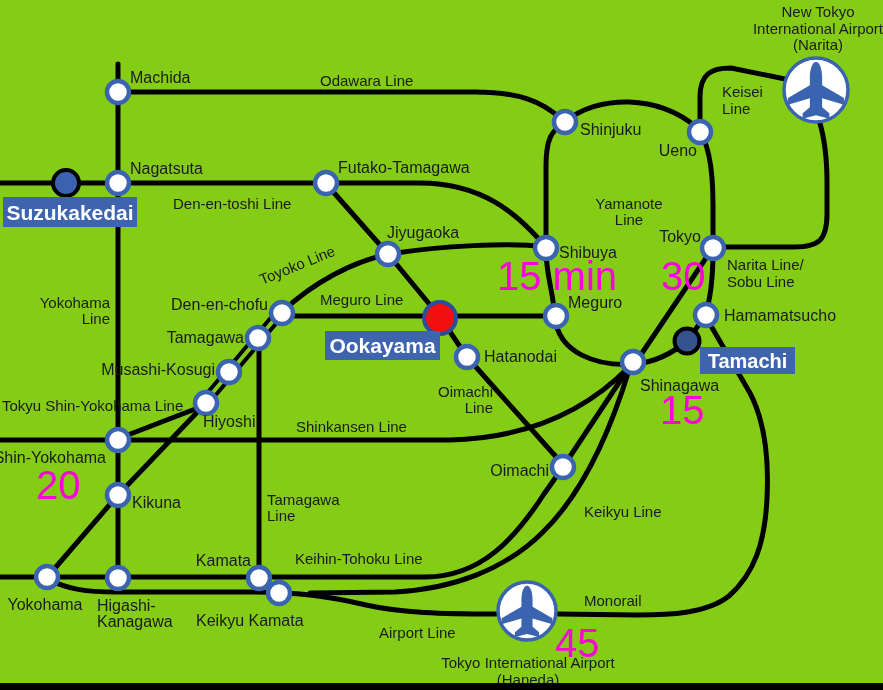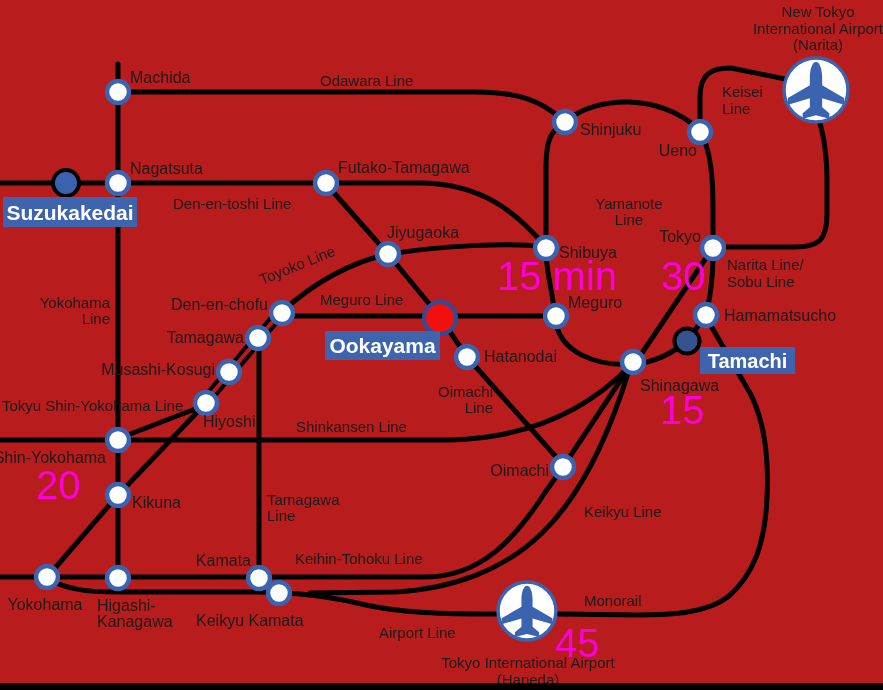--- a/index.html
+++ b/index.html
@@ -1,16 +1,16 @@
 <!DOCTYPE html>
 <html><head>
 <meta charset="utf-8">
 <style>
   html,body{margin:0;padding:0;background:#fff;}
-  .map-wrap{position:relative;width:883px;height:690px;background:#b91c1c;overflow:hidden;
+  .map-wrap{position:relative;width:883px;height:690px;background:#84cc16;overflow:hidden;
     font-family:"Liberation Sans", sans-serif;}
   svg text{font-family:"Liberation Sans", sans-serif;}
   .rail{fill:none;stroke:#000;stroke-width:5;stroke-linecap:round;stroke-linejoin:round;}
   .rail-thin{fill:none;stroke:#000;stroke-width:4;stroke-linecap:round;stroke-linejoin:round;}
   .stn-label{font-size:16px;fill:#1b1b1b;}
   .line-label{font-size:15px;fill:#1b1b1b;}
   .time-label{font-size:40px;fill:#fa00db;}
   .box-label{font-weight:bold;fill:#ffffff;}
   .airport-name{font-size:15px;fill:#1b1b1b;text-anchor:middle;}
 </style>

